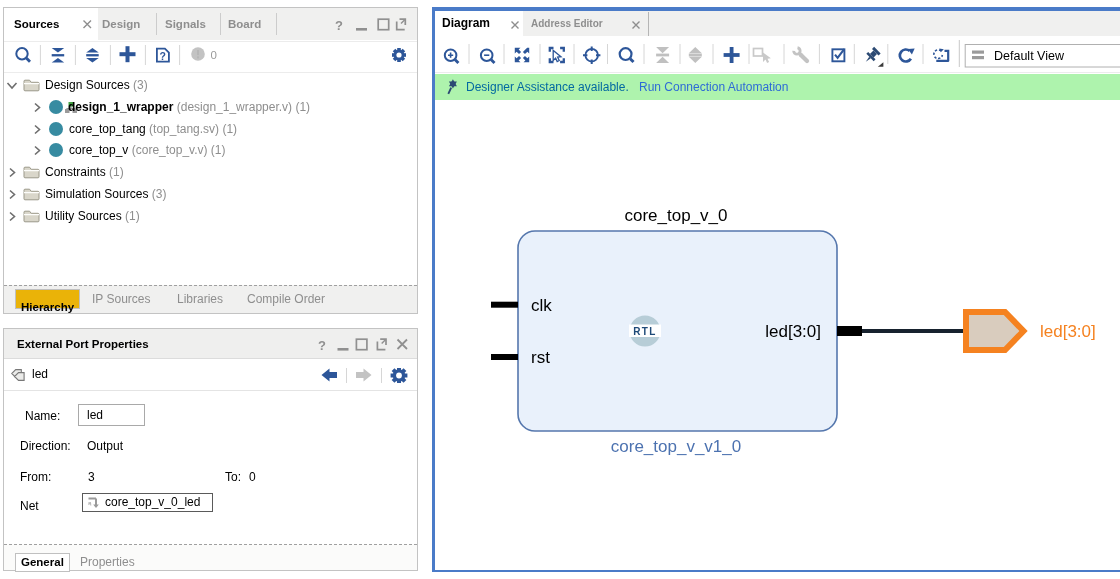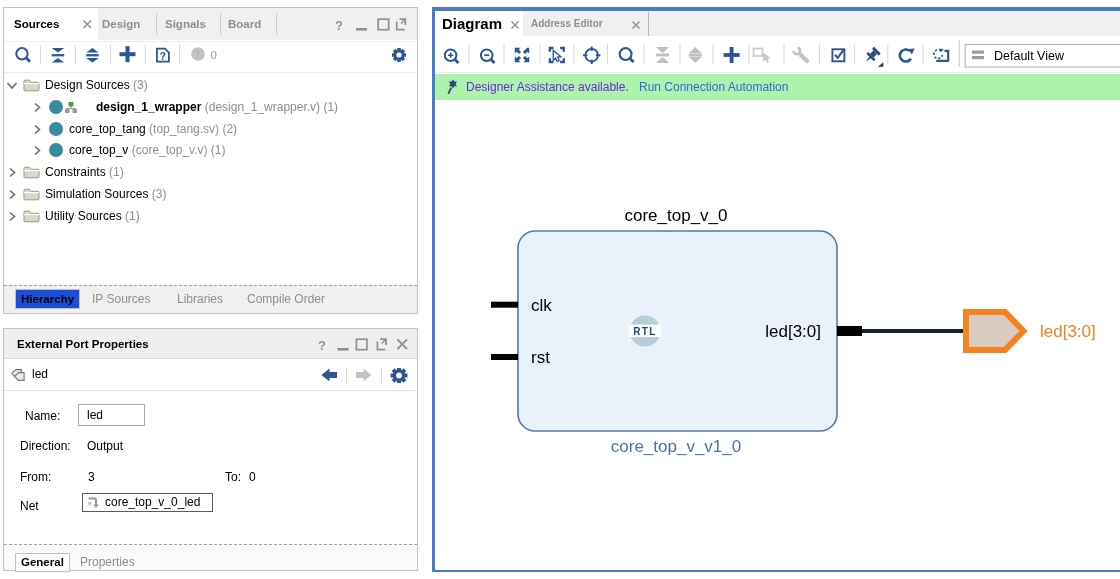--- a/index.html
+++ b/index.html
@@ -103,29 +103,29 @@
       <svg class="abs" style="left:29px; top:6px;" width="9" height="11">
           <path d="M2 1.5 L6.5 5.5 L2 9.5" stroke="#6e6e6e" stroke-width="1.6" fill="none"></path>
         </svg>
       <div class="abs" style="left:45px; top:4px; width:14px; height:14px; border-radius:50%; background:#378ba1;"></div>
       <svg class="abs" style="left:61px; top:6px;" width="12" height="11">
           <path d="M6 4 v2.5 M2 9 v-2.5 h8 v2.5" stroke="#9a9a9a" fill="none" stroke-width="1.2"></path>
           <rect x="3.5" y="0" width="5" height="4.5" fill="#44a344"></rect>
           <rect x="0" y="7" width="4.5" height="4" fill="#9a9a9a"></rect>
           <rect x="7.5" y="7" width="4.5" height="4" fill="#9a9a9a"></rect>
         </svg>
-      <span class="abs" style="left:92px; line-height:22px;"><b>design_1_wrapper</b> <span class="graytxt">(design_1_wrapper.v) (1)</span></span>
+      <span class="abs" style="left:64px; line-height:22px;"><b>design_1_wrapper</b> <span class="graytxt">(design_1_wrapper.v) (1)</span></span>
     </div>
 
     <div class="abs" style="left:0; top:44px; height:22px; width:100%;">
       <svg class="abs" style="left:29px; top:6px;" width="9" height="11">
           <path d="M2 1.5 L6.5 5.5 L2 9.5" stroke="#6e6e6e" stroke-width="1.6" fill="none"></path>
         </svg>
       <div class="abs" style="left:45px; top:4px; width:14px; height:14px; border-radius:50%; background:#378ba1;"></div>
-      <span class="abs" style="left:65px; line-height:22px;">core_top_tang <span class="graytxt">(top_tang.sv) (2)</span></span>
+      <span class="abs" style="left:65px; line-height:22px;">core_top_tang <span class="graytxt">(top_tang.sv) (1)</span></span>
     </div>
 
     <div class="abs" style="left:0; top:65px; height:22px; width:100%;">
       <svg class="abs" style="left:29px; top:6px;" width="9" height="11">
           <path d="M2 1.5 L6.5 5.5 L2 9.5" stroke="#6e6e6e" stroke-width="1.6" fill="none"></path>
         </svg>
       <div class="abs" style="left:45px; top:4px; width:14px; height:14px; border-radius:50%; background:#378ba1;"></div>
       <span class="abs" style="left:65px; line-height:22px;">core_top_v <span class="graytxt">(core_top_v.v) (1)</span></span>
     </div>
 
@@ -157,21 +157,21 @@
         </svg>
       <svg class="abs" style="left:19px; top:5px;" width="17" height="13">
           <path d="M1 3.5 V2.2 a1 1 0 0 1 1-1 H6.6 l1.6 2.1 H15 a1 1 0 0 1 1 1 v6.5 a1 1 0 0 1 -1 1 H2 a1 1 0 0 1 -1-1 z" fill="#d9d6ca" stroke="#9b9889" stroke-width="1"></path>
           <path d="M1 4.6 H16" stroke="#fdfdfb" stroke-width="1.3"></path>
         </svg>
       <span class="abs" style="left:41px; line-height:22px;">Utility Sources <span class="graytxt">(1)</span></span>
     </div>
   </div>
 
   <div class="abs" style="left:0; top:277px; width:413px; height:28px; background:#f0f0ef; border-top:1px dashed #a0a0a0;">
-    <div class="abs" style="left:11px; top:3px; height:20px; background:#1d4ed8; border:1px solid #c0c0c0; font-weight:bold; font-size:11.5px; line-height:18px; padding:0 5px; color:#000;">Hierarchy</div>
+    <div class="abs" style="left:11px; top:3px; height:20px; background:#eab308; border:1px solid #c0c0c0; font-weight:bold; font-size:11.5px; line-height:18px; padding:8px 5px; color:#000;">Hierarchy</div>
     <div class="abs graytxt" style="left:88px; top:3px; font-size:12px; line-height:20px;">IP Sources</div>
     <div class="abs graytxt" style="left:173px; top:3px; font-size:12px; line-height:20px;">Libraries</div>
     <div class="abs graytxt" style="left:243px; top:3px; font-size:12px; line-height:20px;">Compile Order</div>
   </div>
 </div>
 
 <div class="abs" style="left:3px; top:328px; width:415px; height:243px; border:1px solid #c3c3c3; background:#fff;">
   <div class="abs" style="left:0; top:0; width:413px; height:30px; background:#efefee; border-bottom:1px solid #dcdcdc;">
     <div class="abs" style="left:13px; top:0; font-size:11.5px; font-weight:bold; line-height:30px; color:#000;">External Port Properties</div>
     <div class="abs" style="left:314px; top:8px;">
@@ -231,21 +231,21 @@
 
   <div class="abs" style="left:0; top:215px; width:413px; height:26px; background:#fbfbfa; border-top:1px dashed #a0a0a0;">
     <div class="abs" style="left:11px; top:8px; height:19px; background:#fff; border:1px solid #c0c0c0; font-weight:bold; font-size:11.5px; line-height:17px; padding:0 5px; color:#000;">General</div>
     <div class="abs graytxt" style="left:76px; top:7px; font-size:12px; line-height:20px;">Properties</div>
   </div>
 </div>
 
 <div class="abs" style="left:432px; top:7px; width:688px; height:565px; border:3px solid #4a7bc8; border-top-width:4px; border-right:none; background:#fff;">
 
   <div class="abs" style="left:0; top:0; width:685px; height:25px; background:#f0f0ef;"></div>
-  <div class="abs" style="left:0; top:0; width:88px; height:26px; background:#ffffff; font-weight:bold; font-size:15px; line-height:25px; padding-left:7px; color:#000;">Diagram</div>
+  <div class="abs" style="left:0; top:0; width:88px; height:26px; background:#ffffff; font-weight:bold; font-size:12px; line-height:25px; padding-left:7px; color:#000;">Diagram</div>
   <div class="abs" style="left:75px; top:9px;">
     <svg width="10" height="10">
         <path d="M1.5 1.5 L8.5 8.5 M8.5 1.5 L1.5 8.5" stroke="#8e8e8e" stroke-width="1.4"></path>
       </svg>
   </div>
   <div class="abs graytxt" style="left:96px; top:0; font-size:10px; font-weight:bold; line-height:25px;">Address Editor</div>
   <div class="abs" style="left:196px; top:9px;">
     <svg width="10" height="10">
         <path d="M1.5 1.5 L8.5 8.5 M8.5 1.5 L1.5 8.5" stroke="#8e8e8e" stroke-width="1.4"></path>
       </svg>
@@ -365,21 +365,21 @@
   </div>
 
   <div class="abs" style="left:0; top:63px; width:685px; height:26px; background:#aef3ad; z-index:3;">
     <svg class="abs" style="left:12px; top:4px;" width="16" height="18">
       <g transform="translate(5.9,5.9)" fill="#2c4a73">
         <path d="M0 -4.6 L4 2.3 L-4 2.3 z"></path>
         <path d="M0 4.6 L4 -2.3 L-4 -2.3 z"></path>
       </g>
       <path d="M4.2 9.7 L1.3 15.8" stroke="#2c4a73" stroke-width="1.9"></path>
     </svg>
-    <span class="abs" style="left:31px; top:0; font-size:12px; line-height:26px; color:#6d28d9;">Designer Assistance available.</span>
+    <span class="abs" style="left:31px; top:0; font-size:12px; line-height:26px; color:#0369a1;">Designer Assistance available.</span>
     <span class="abs" style="left:204px; top:0; font-size:12px; line-height:26px; color:#2e6bd6;">Run Connection Automation</span>
   </div>
 
   <div class="abs" style="left:0; top:88px; width:685px; height:471px; background:#fff;">
     <svg width="685" height="470">
 
       <rect x="83" y="132" width="319" height="200" rx="17" fill="#e9f1fb" stroke="#5577ad" stroke-width="1.6"></rect>
       <text x="241" y="122" font-size="17" text-anchor="middle" fill="#000" font-family="Liberation Sans">core_top_v_0</text>
       <text x="241" y="353" font-size="17" text-anchor="middle" fill="#4c72b0" font-family="Liberation Sans">core_top_v_v1_0</text>
 

